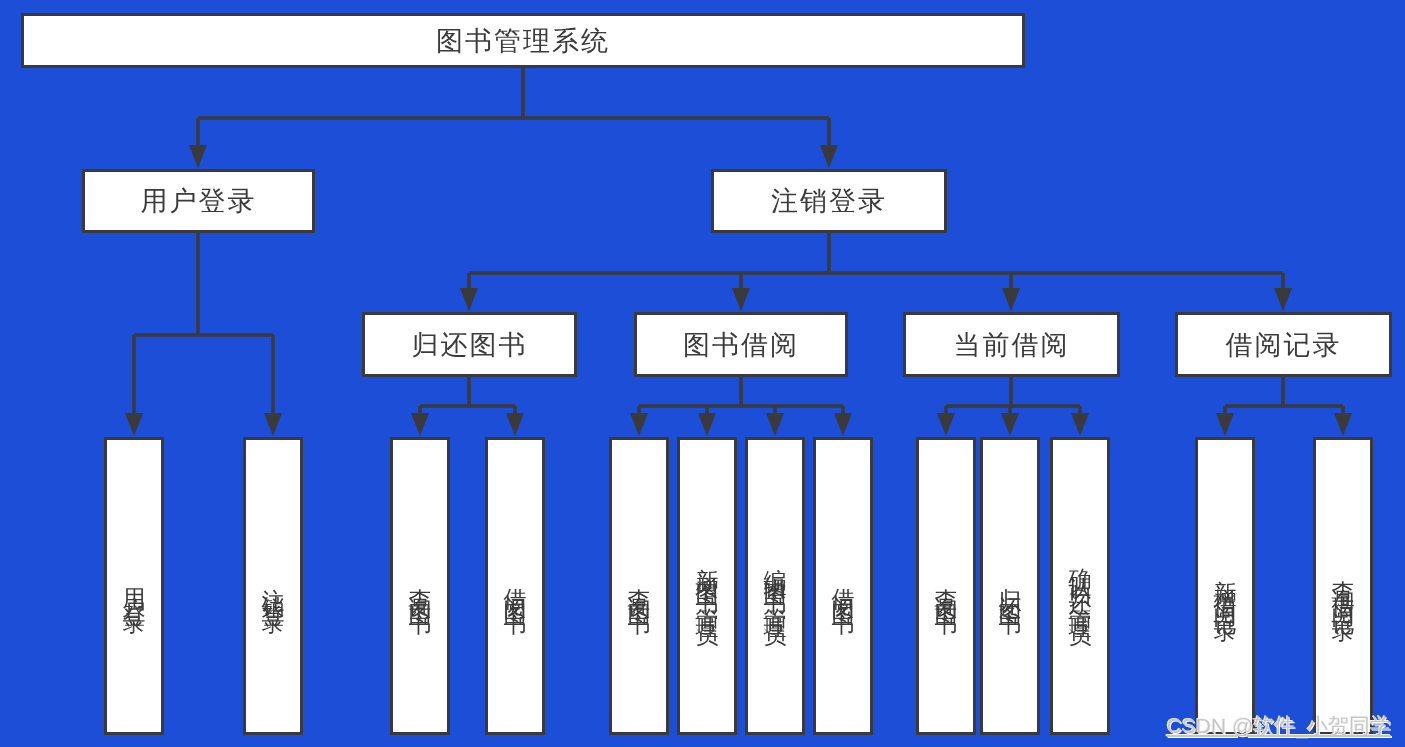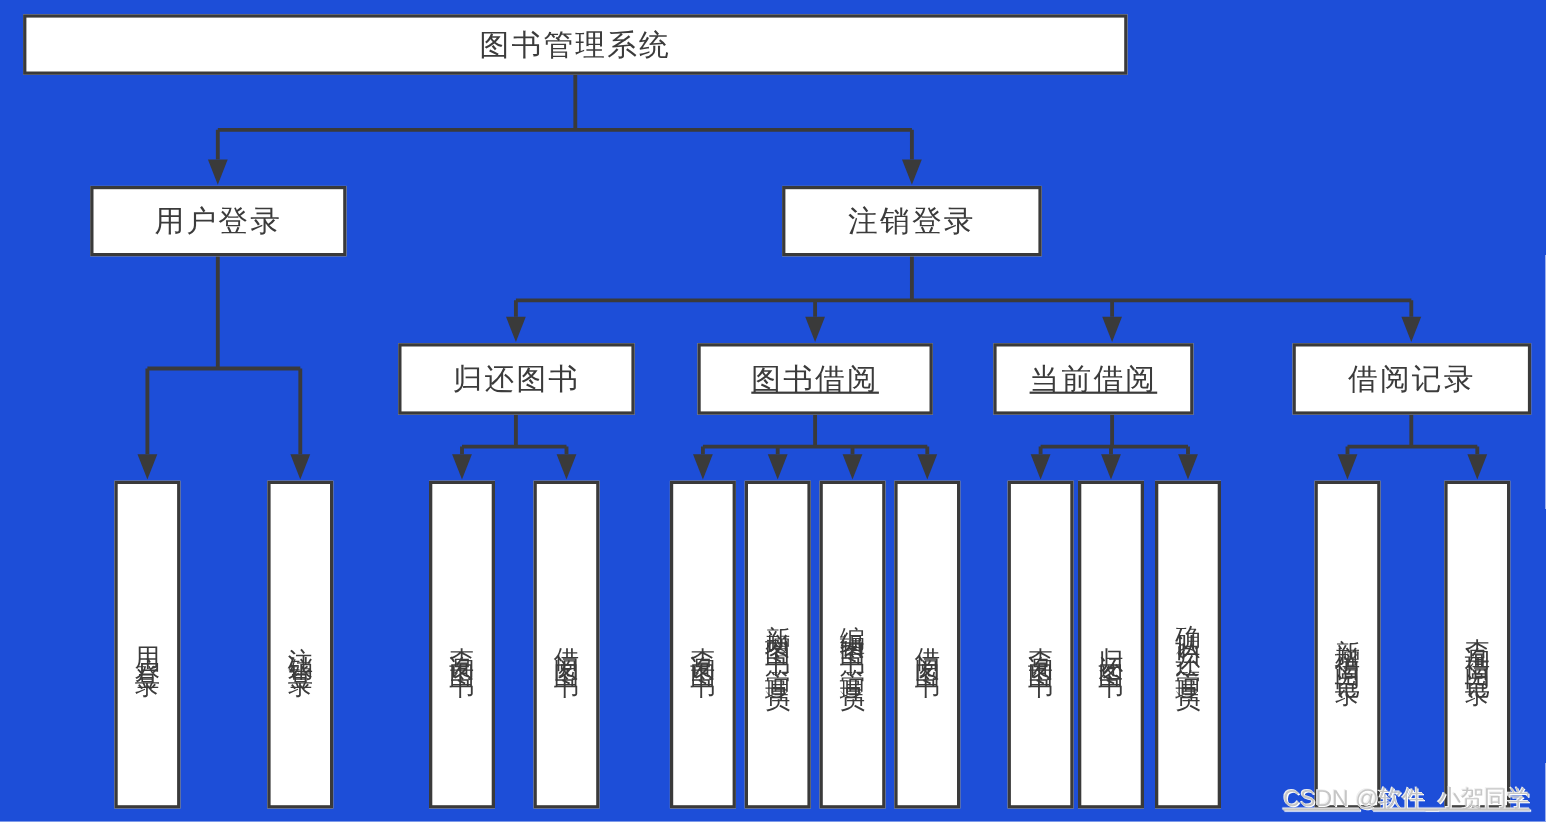--- a/index.html
+++ b/index.html
@@ -36,22 +36,22 @@
     font-size: 23px;
     letter-spacing: 8px;
     line-height: 1;
     white-space: nowrap;
   }
   
   #n-root           { left: 21px;   top: 13px;  width: 1004px; height: 55px; }
   #n-user-login     { left: 82px;   top: 169px; width: 233px;  height: 64px; }
   #n-book-mgmt      { left: 711px;  top: 169px; width: 236px;  height: 64px; }
   #n-new-book       { left: 362px;  top: 312px; width: 215px;  height: 65px; }
-  #n-book-borrow    { left: 634px;  top: 312px; width: 214px;  height: 65px; text-decoration: underline; }
-  #n-current-borrow { left: 903px;  top: 312px; width: 182px;  height: 65px; text-decoration: underline; }
+  #n-book-borrow    { left: 634px;  top: 312px; width: 214px;  height: 65px; }
+  #n-current-borrow { left: 903px;  top: 312px; width: 217px;  height: 65px; }
   #n-borrow-record  { left: 1175px; top: 312px; width: 217px;  height: 65px; }
   #l-a1 { left: 104px; }  #l-a2 { left: 243px; }
   #l-b1 { left: 390px; }  #l-b2 { left: 485px; }
   #l-c1 { left: 609px; }  #l-c2 { left: 677px; }
   #l-c3 { left: 745px; }  #l-c4 { left: 813px; }
   #l-d1 { left: 916px; }  #l-d2 { left: 980px; }  #l-d3 { left: 1050px; }
   #l-e1 { left: 1195px; } #l-e2 { left: 1313px; }
   .watermark {
     position: absolute;
     right: 14px;

